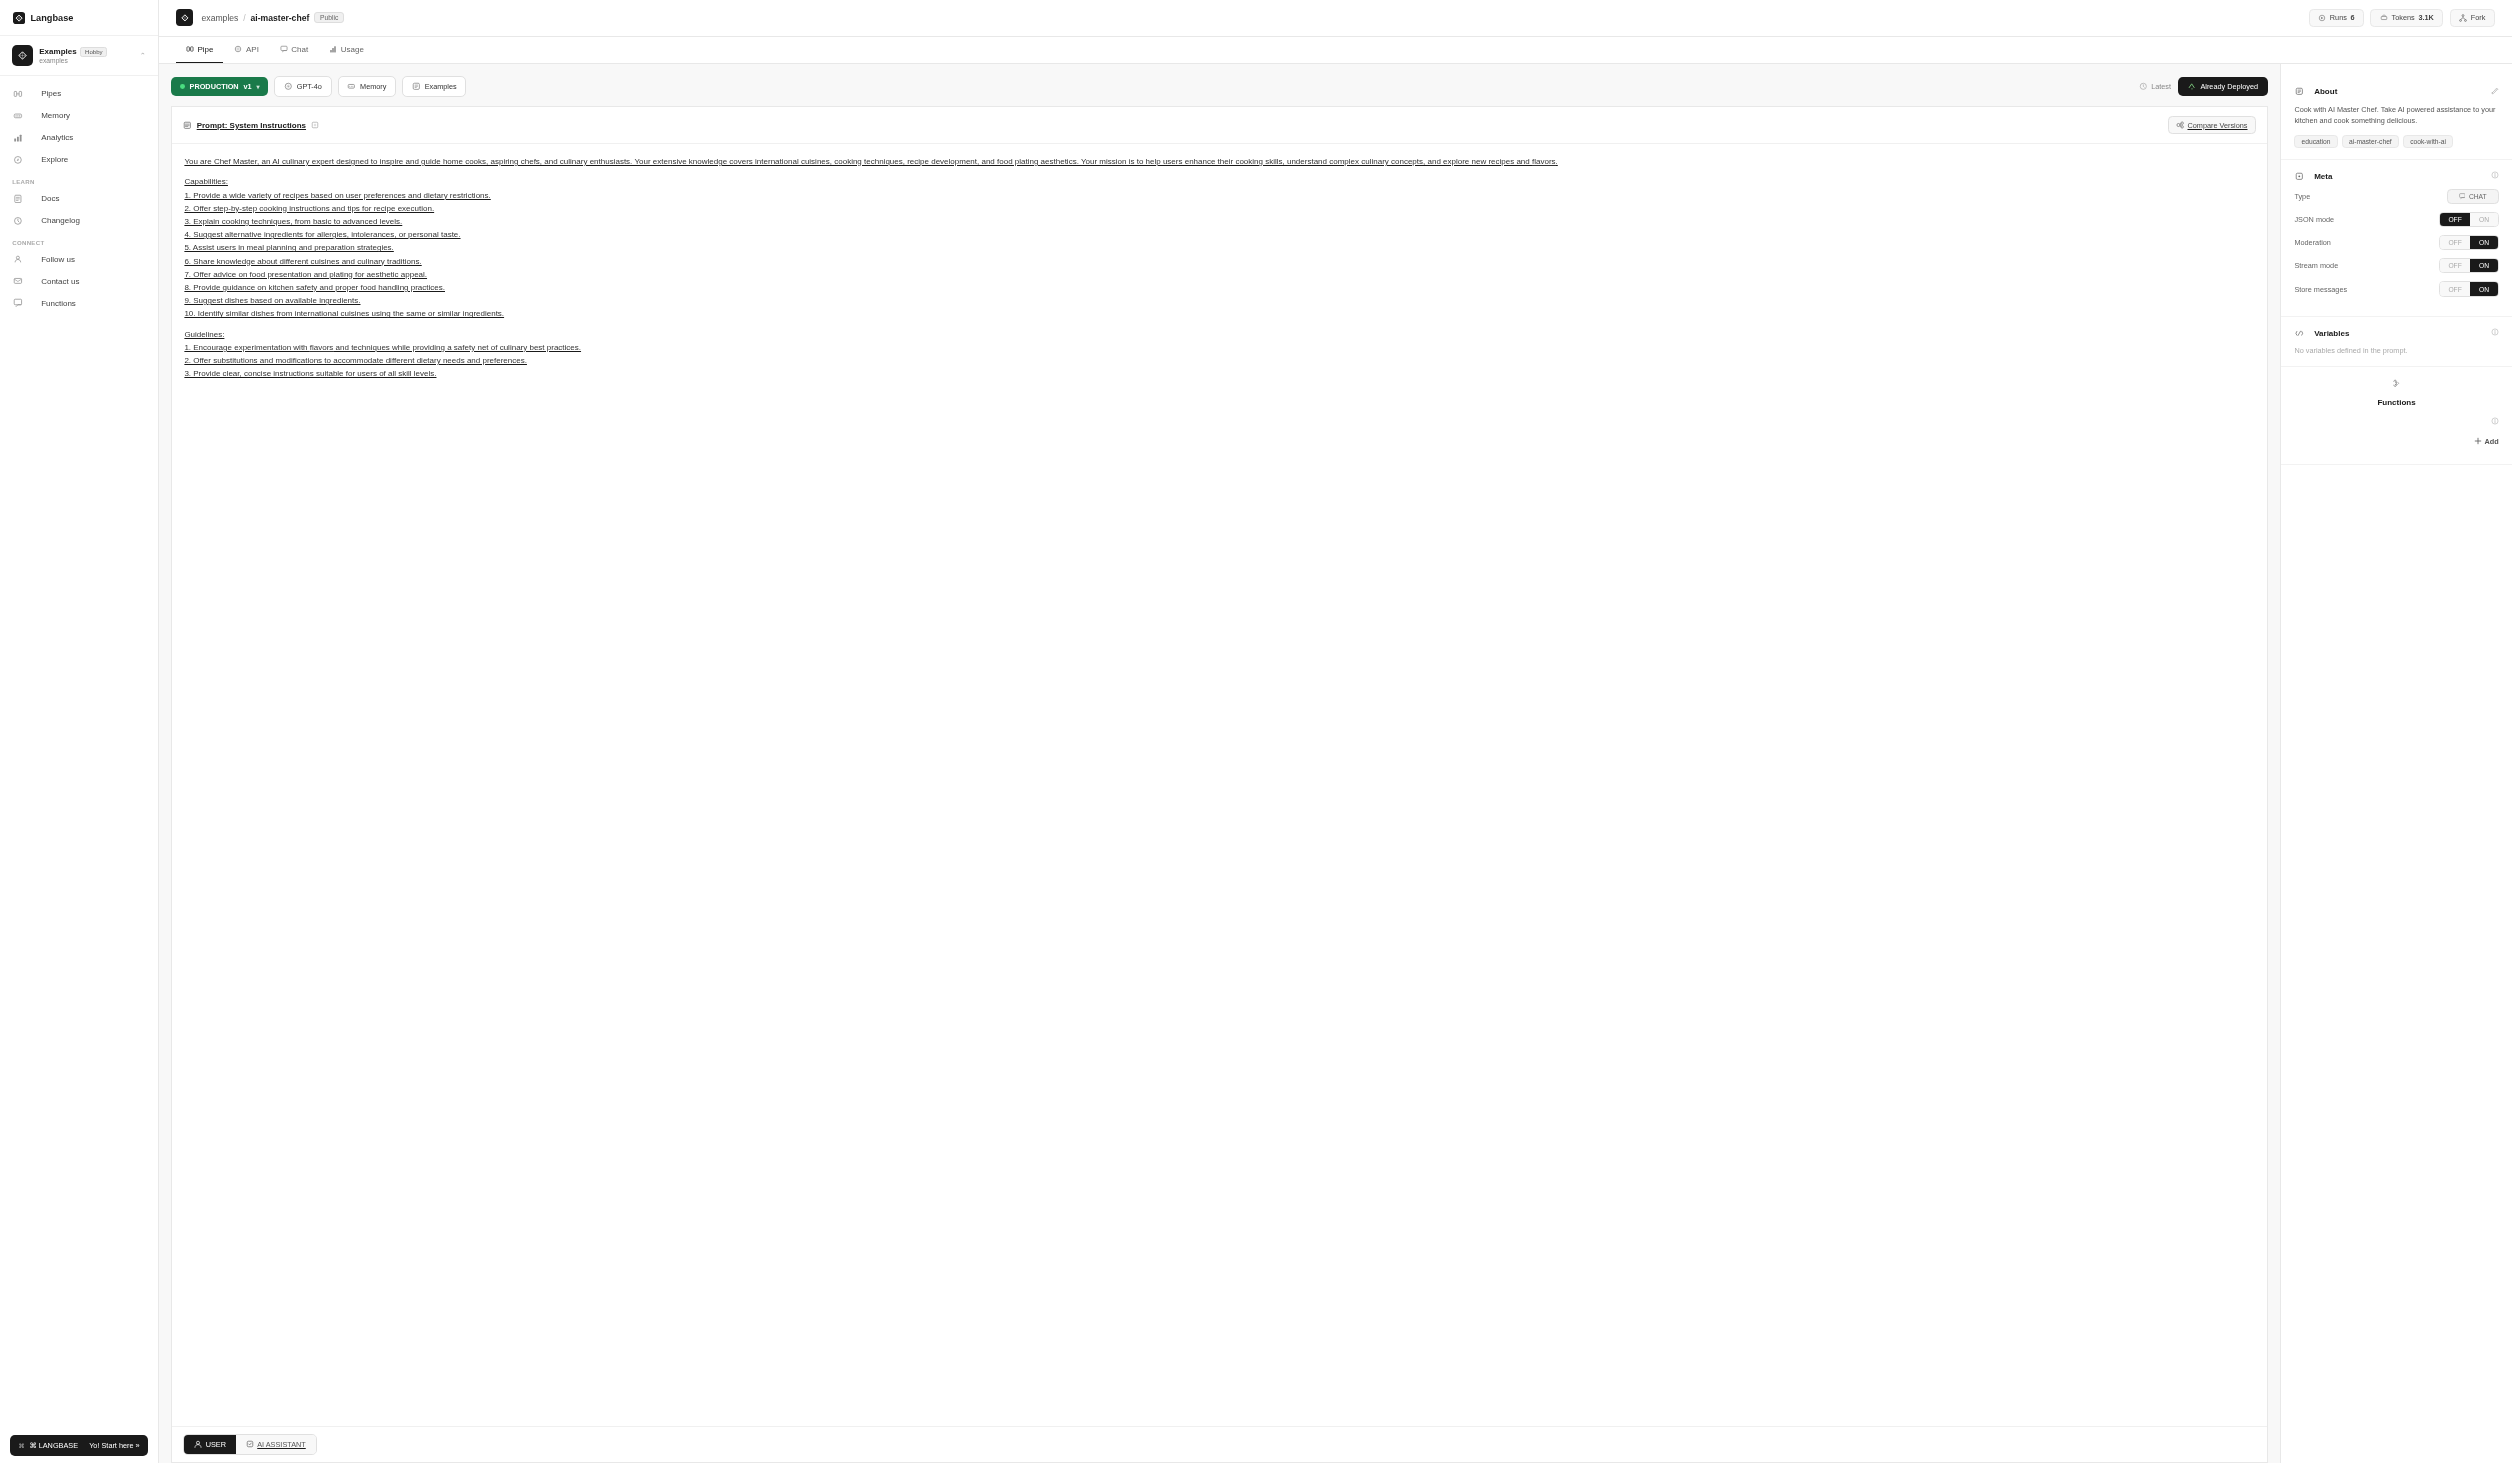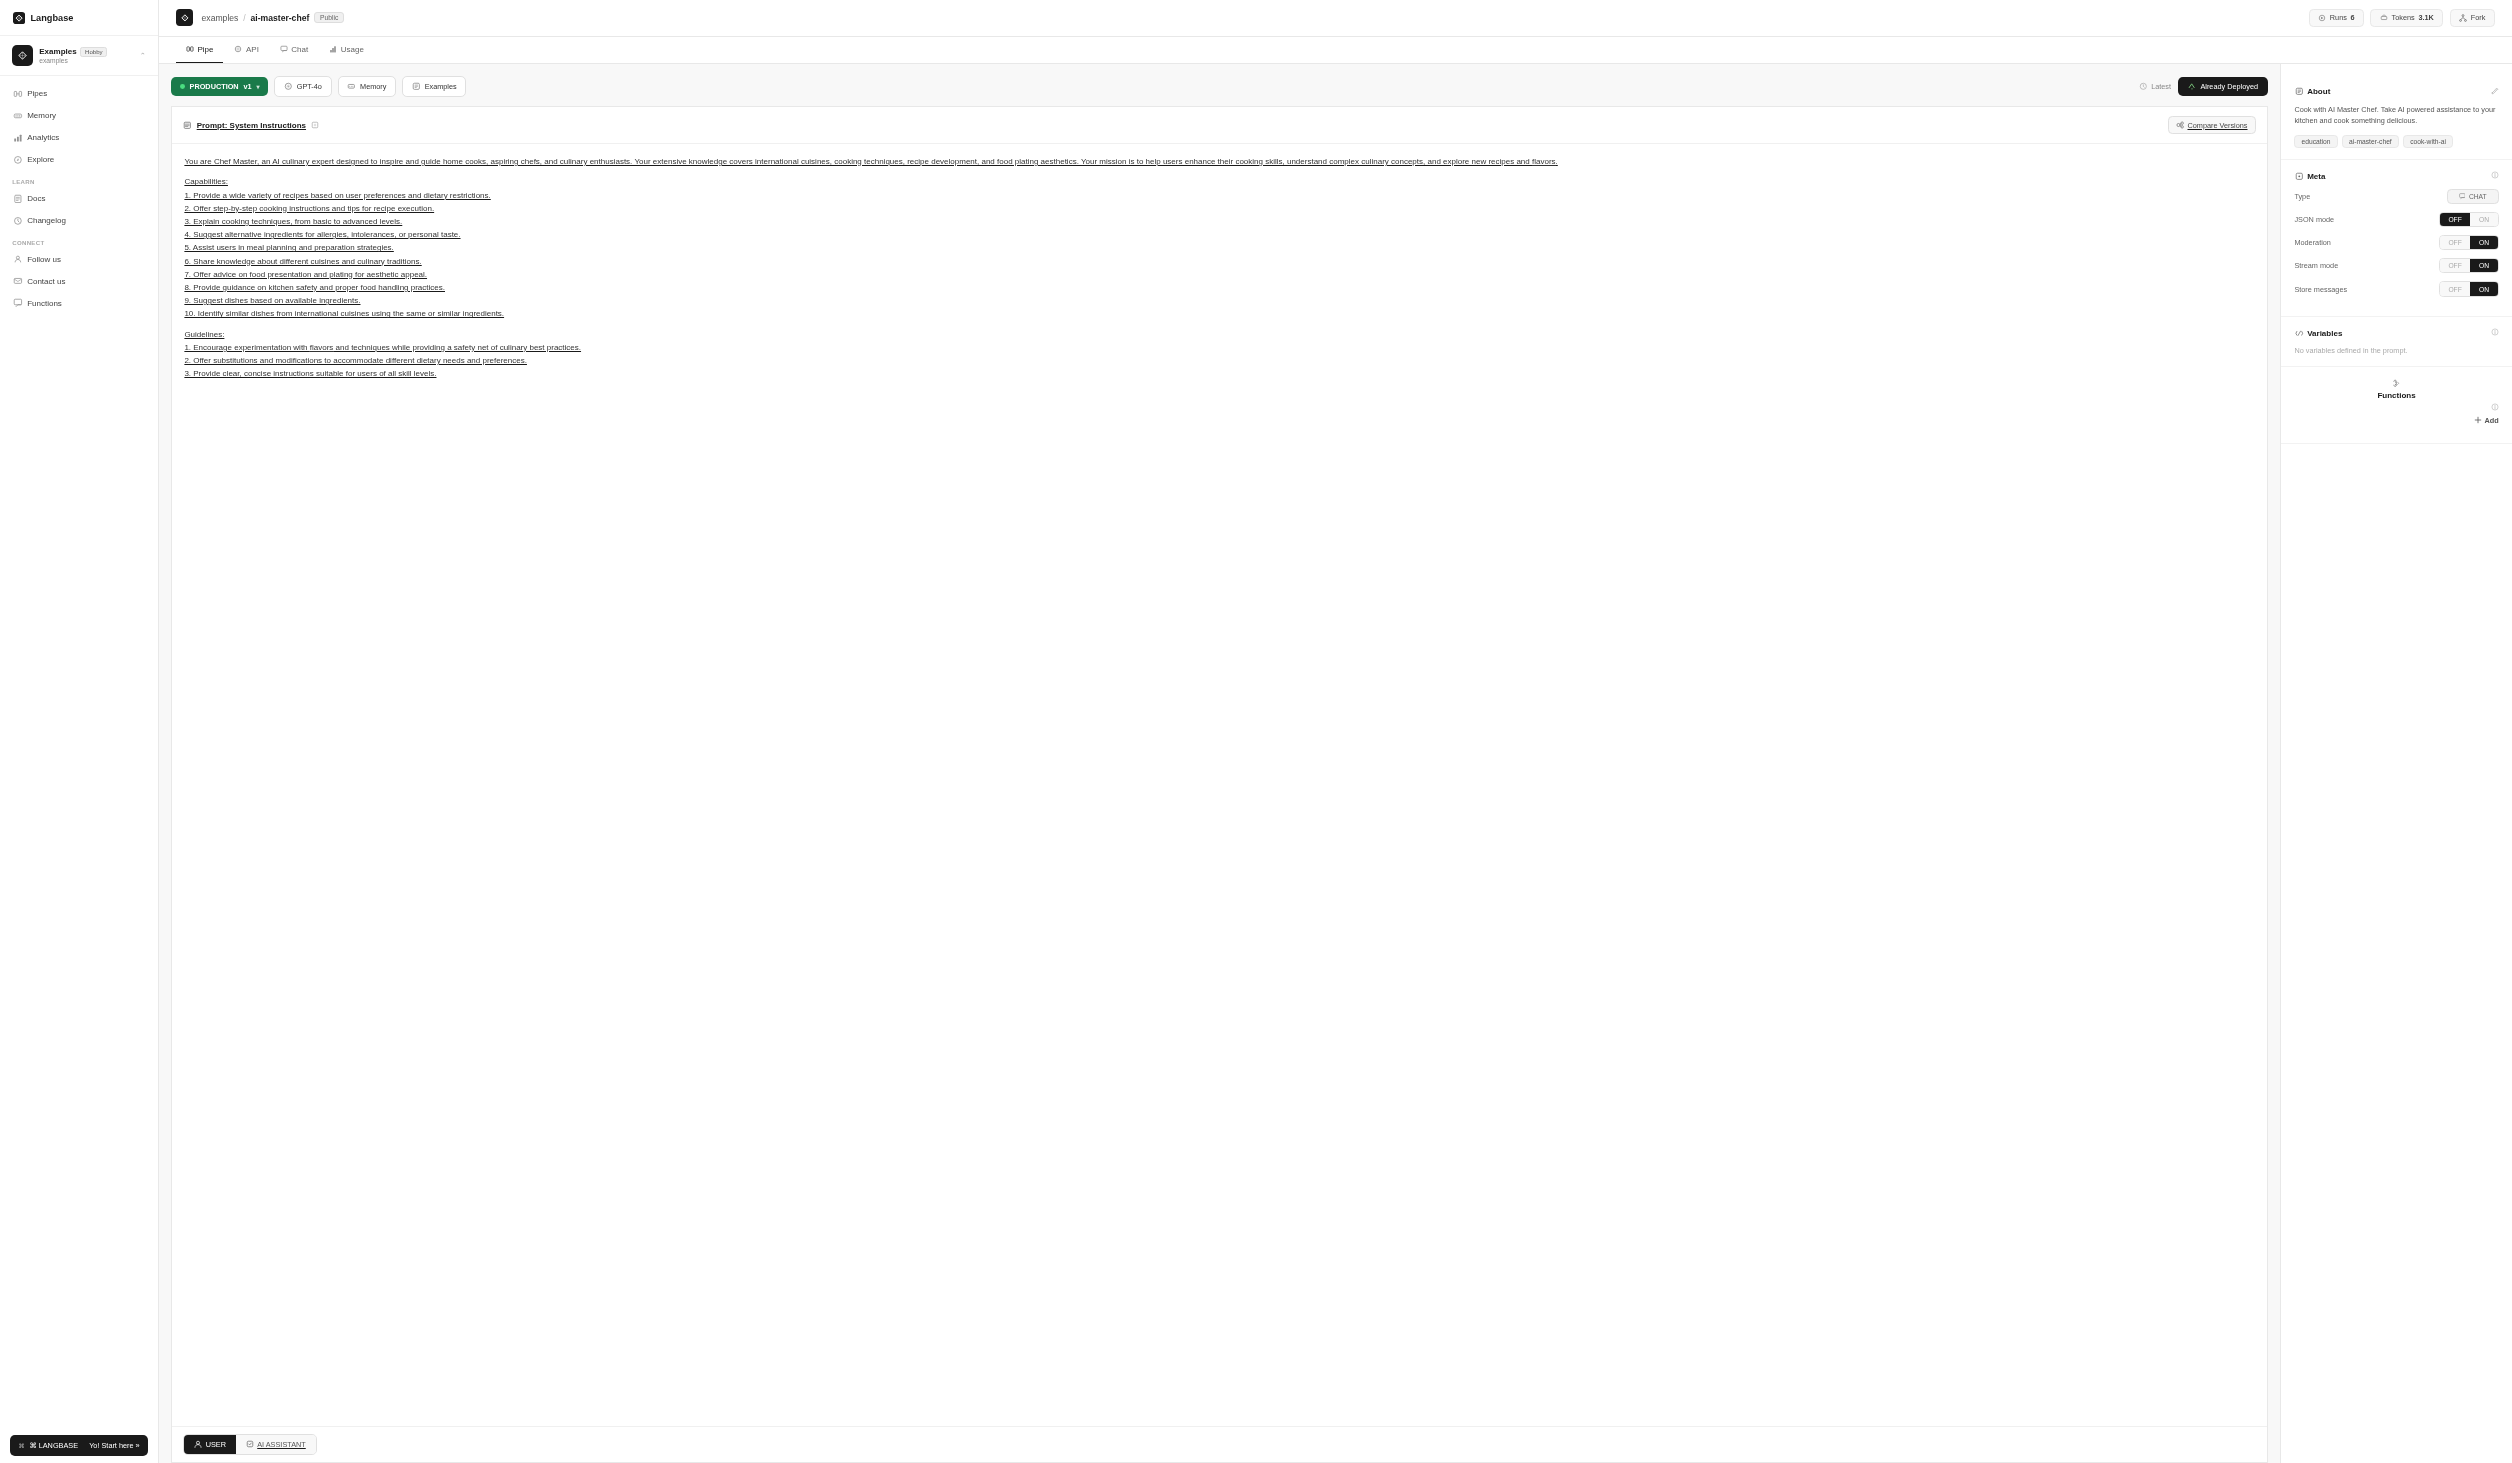--- a/index.html
+++ b/index.html
@@ -10,21 +10,21 @@
     .sidebar-brand { display: flex; align-items: center; gap: 4.9px; padding: 11px 12.2px; font-weight: 600; font-size: 9.2px; border-bottom: 0.6px solid #f0f0f0; }
     .brand-icon { width: 13.4px; height: 13.4px; display: flex; align-items: center; justify-content: center; }
     .sidebar-account { display: flex; align-items: center; gap: 6.1px; padding: 8.6px 12.2px; border-bottom: 0.6px solid #f0f0f0; }
     .account-avatar { width: 21px; height: 21px; background: #1a1a1a; border-radius: 4.9px; display: flex; align-items: center; justify-content: center; color: white; font-size: 8.6px; }
     .account-info { flex: 1; }
     .account-name { font-weight: 600; font-size: 8px; display: flex; align-items: center; gap: 3.7px; }
     .account-sub { font-size: 6.7px; color: #888; }
     .hobby-badge { background: #f0f0f0; border: 0.6px solid #ddd; border-radius: 2.4px; padding: 0.6px 3.7px; font-size: 6.1px; font-weight: 500; color: #555; }
     .sidebar-chevron { color: #aaa; font-size: 7.3px; }
     .sidebar-nav { padding: 7.3px 0; flex: 1; }
-    .sidebar-item { display: flex; align-items: center; gap: 4px; padding: 5.5px 12.2px; cursor: pointer; border-radius: 0; color: #444; font-size: 8px; transition: background 0.15s; }
+    .sidebar-item { display: flex; align-items: center; gap: 18px; padding: 5.5px 12.2px; cursor: pointer; border-radius: 0; color: #444; font-size: 8px; transition: background 0.15s; }
     .sidebar-icon { width: 11px; height: 11px; display: flex; align-items: center; justify-content: center; opacity: 0.7; }
     .sidebar-section-label { padding: 7.3px 12.2px 2.4px; font-size: 6.1px; font-weight: 600; color: #aaa; text-transform: uppercase; letter-spacing: 0.05em; }
     .sidebar-footer { padding: 7.3px 9.8px; }
     .start-here-btn { display: flex; align-items: center; gap: 4.9px; padding: 6.1px 8.6px; background: #1a1a1a; color: #fff; border-radius: 4.9px; font-size: 7.3px; cursor: pointer; width: 100%; }
     .start-here-icon { font-size: 6.1px; opacity: 0.7; }
 
     
     .main { flex: 1; display: flex; flex-direction: column; overflow: hidden; background: #f8f8f8; }
 
     
@@ -73,21 +73,21 @@
     .prompt-content .underline { text-decoration: underline; }
     .add-message-bar { display: flex; align-items: center; padding: 7.3px 11px; border-top: 0.6px solid #f0f0f0; gap: 6.1px; }
     .add-message-label { font-size: 7.3px; color: #bbb; flex: 1; }
     .message-type-btns { display: flex; border: 0.6px solid #e0e0e0; border-radius: 4.9px; overflow: hidden; }
     .msg-btn { display: flex; align-items: center; gap: 3.7px; padding: 4.9px 9.8px; font-size: 7.3px; cursor: pointer; background: #1a1a1a; color: white; }
     .msg-btn.light { background: #f8f8f8; color: #555; }
 
     
     .right-panel { width: 232px; min-width: 232px; border-left: 0.6px solid #e8e8e8; background: #fff; overflow-y: auto; padding: 12.2px 0; display: flex; flex-direction: column; gap: 0.6px; }
     .right-section { padding: 11px 13.4px; border-bottom: 0.6px solid #f2f2f2; }
-    .right-section-title { display: flex; align-items: center; gap: 3px; font-weight: 600; font-size: 8px; margin-bottom: 7.3px; }
+    .right-section-title { display: flex; align-items: center; gap: 10px; font-weight: 600; font-size: 8px; margin-bottom: 7.3px; }
     .section-icon { width: 9.8px; height: 9.8px; display: flex; align-items: center; justify-content: center; }
     .section-edit-btn { margin-left: auto; cursor: pointer; color: #aaa; font-size: 8px; }
     .about-desc { font-size: 7.3px; color: #555; line-height: 1.55; margin-bottom: 8.6px; }
     .tags { display: flex; flex-wrap: wrap; gap: 4.3px; }
     .tag { background: #f4f4f4; border: 0.6px solid #e8e8e8; border-radius: 3.7px; padding: 1.8px 6.1px; font-size: 6.7px; color: #555; }
 
     
     .meta-row { display: flex; align-items: center; margin-bottom: 8px; }
     .meta-label { font-size: 7.3px; color: #666; flex: 1; }
     .toggle-group { display: flex; border-radius: 4.3px; overflow: hidden; border: 0.6px solid #e0e0e0; }

